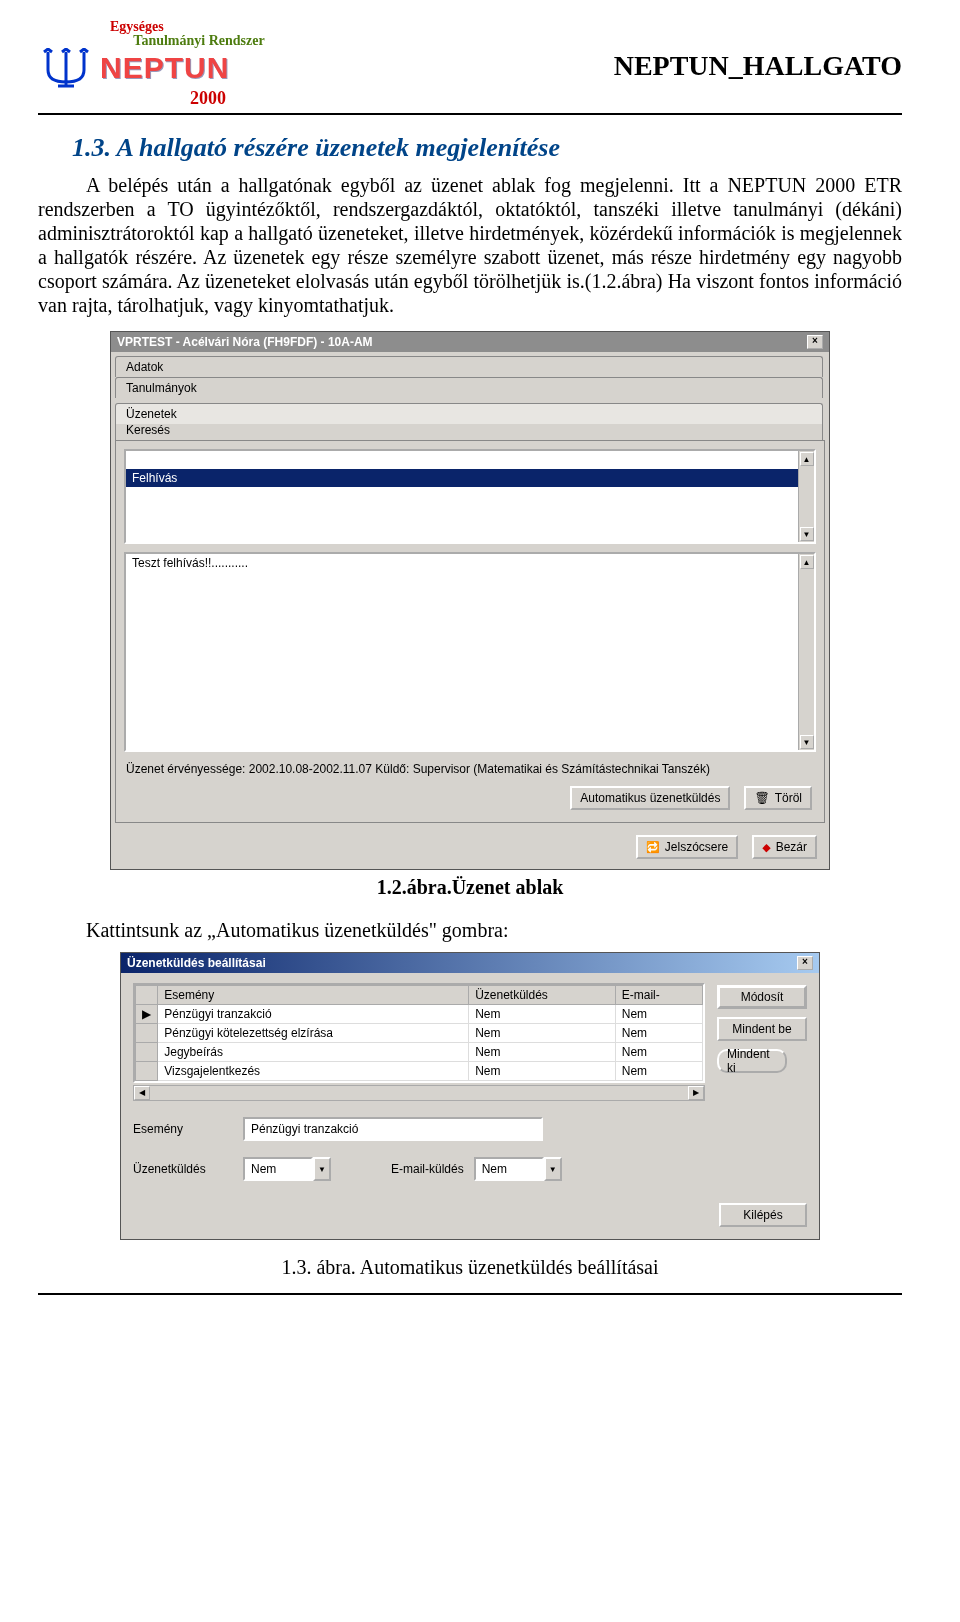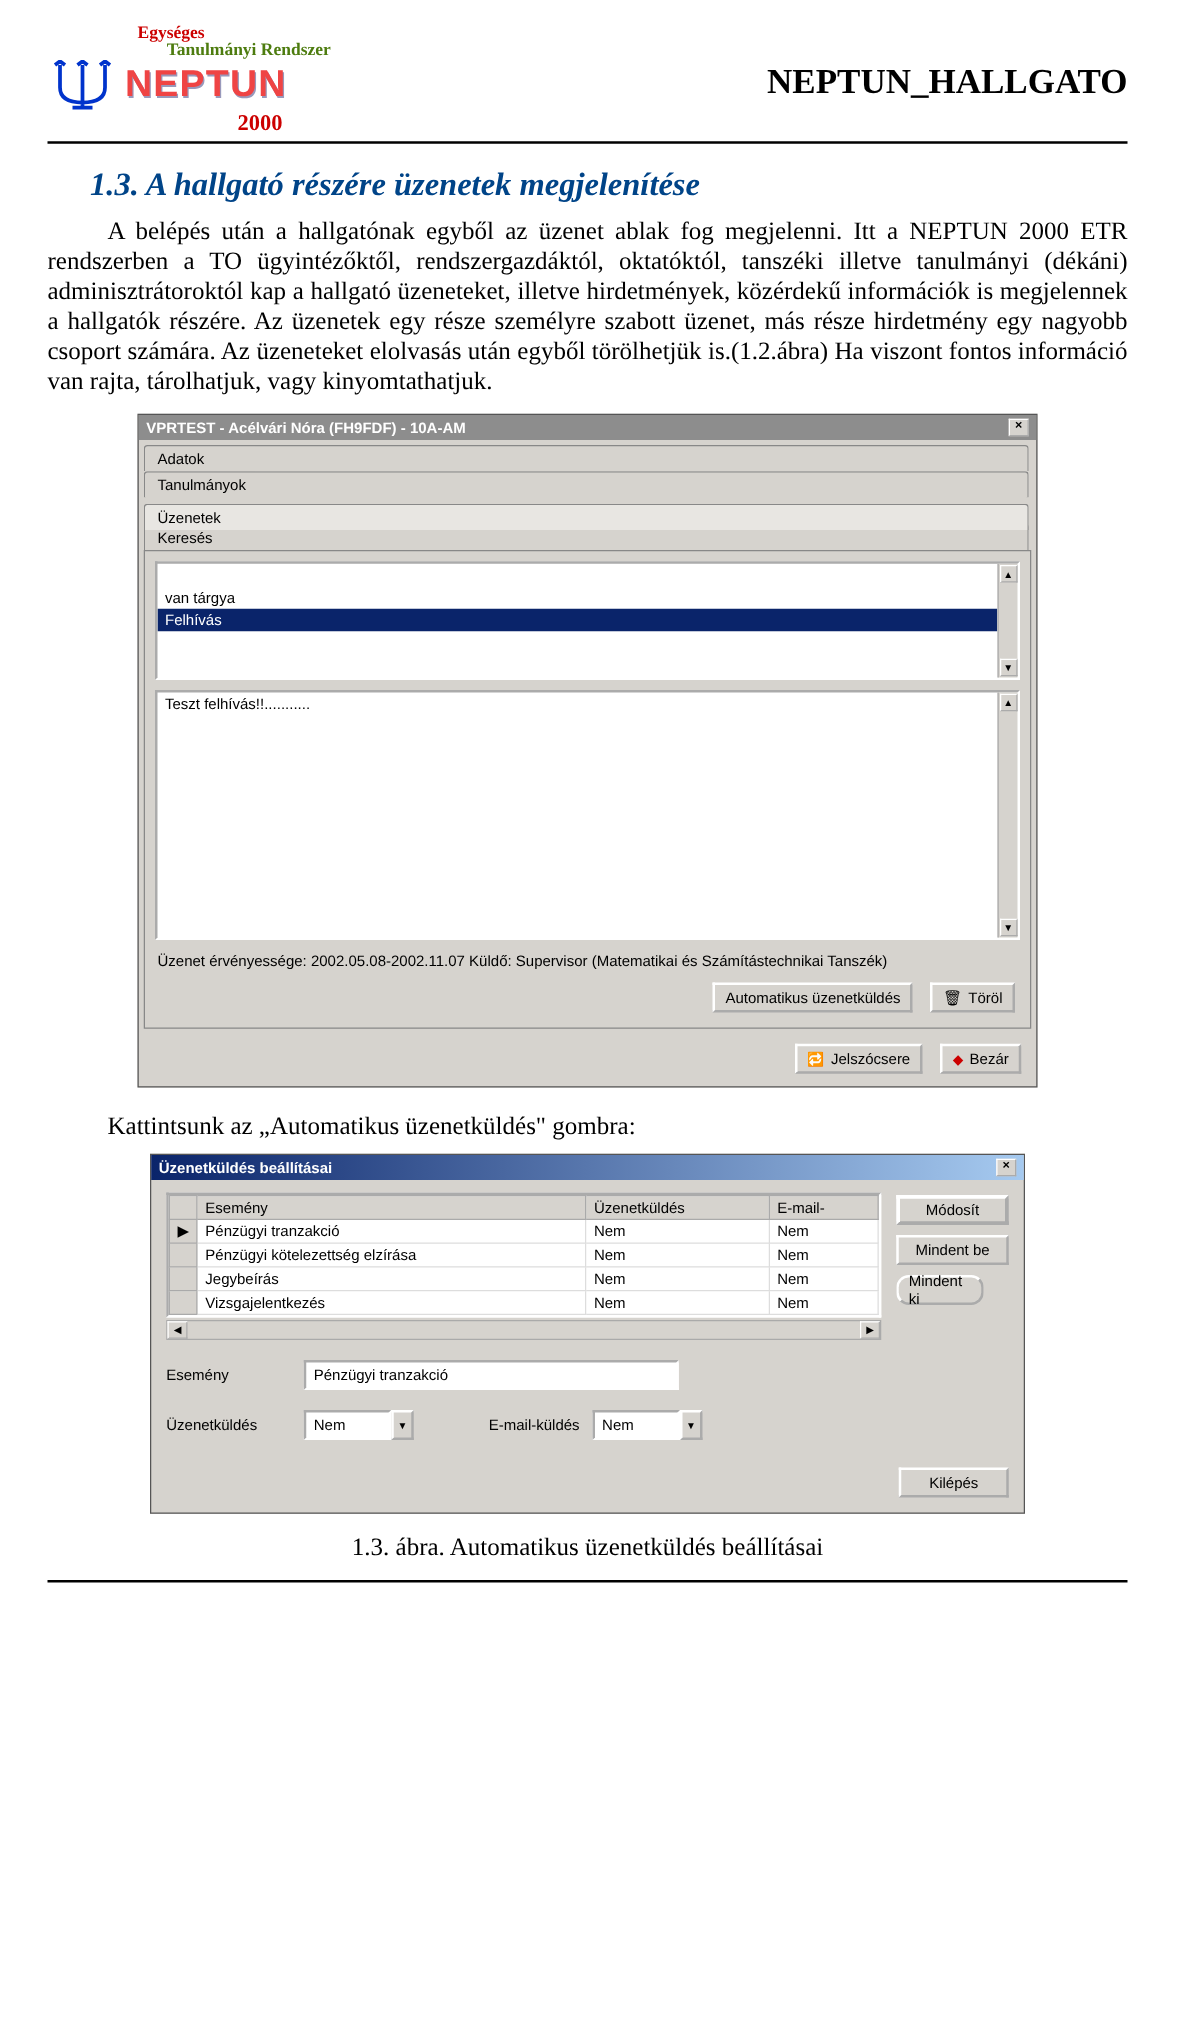--- a/index.html
+++ b/index.html
@@ -110,36 +110,35 @@
     <div class="tab-row">
       <div class="tab">Adatok</div>
       <div class="tab">Tanulmányok</div>
       <div class="tab active">Üzenetek</div>
       <div class="tab">Keresés</div>
     </div>
     <div class="tab-page">
       <div class="listbox">
         <div class="listbox-inner">
           <div style="height:18px;"></div>
-          <div class="listrow">van tárgya</div>
           <div class="listrow sel">Felhívás</div>
         </div>
         <div class="scrollbar-v">
           <div class="sbtn">▲</div>
           <div class="sbtn">▼</div>
         </div>
       </div>
       <div class="msg-body">
         <div class="msg-body-inner">Teszt felhívás!!...........</div>
         <div class="scrollbar-v">
           <div class="sbtn">▲</div>
           <div class="sbtn">▼</div>
         </div>
       </div>
-      <div class="status-line">Üzenet érvényessége:  2002.05.08-2002.11.07  Küldő: Supervisor  (Matematikai és Számítástechnikai Tanszék)</div>
+      <div class="status-line">Üzenet érvényessége:  2002.10.08-2002.11.07  Küldő: Supervisor  (Matematikai és Számítástechnikai Tanszék)</div>
       <div class="btn-row-right">
         <span class="btn">
             <span>Automatikus üzenetküldés</span>
           </span>
         <span class="btn">
             <span class="trash-icon">🗑</span>
             <span>Töröl</span>
           </span>
       </div>
     </div>
@@ -148,20 +147,21 @@
           <span class="arrow-icon">🔁</span>
           <span>Jelszócsere</span>
         </span>
       <span class="btn">
           <span class="diamond-red">◆</span>
           <span>Bezár</span>
         </span>
     </div>
   </div>
 
+  <div class="caption">1.2.ábra.Üzenet ablak</div>
   <p class="instr">Kattintsunk az „Automatikus üzenetküldés" gombra:</p>
 
   <div class="win-frame dlg2">
     <div class="titlebar blue">
       <span>Üzenetküldés beállításai</span>
       <span class="close-btn">×</span>
     </div>
     <div class="dlg2-body">
       <div class="grid-wrap">
         <div style="flex:1;">

